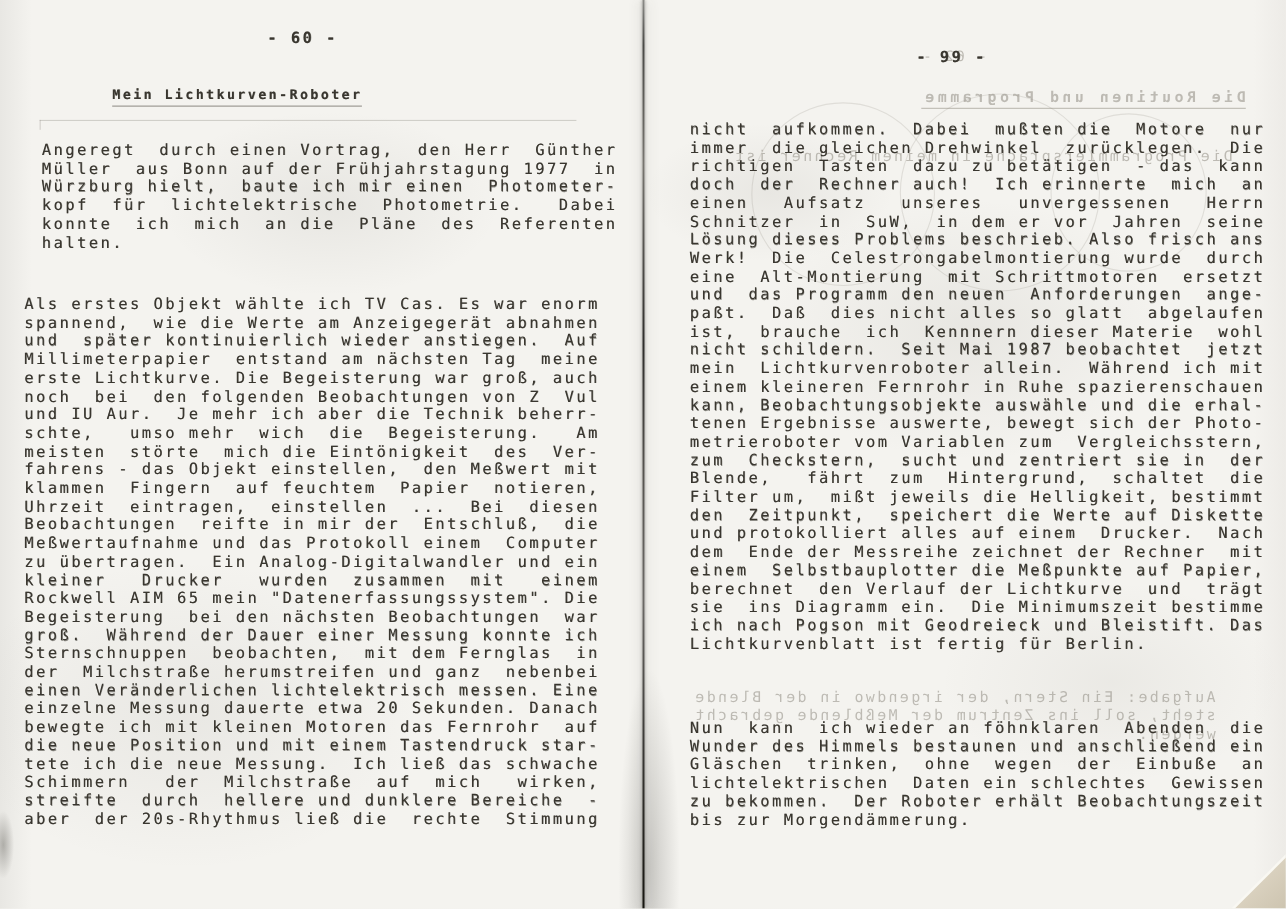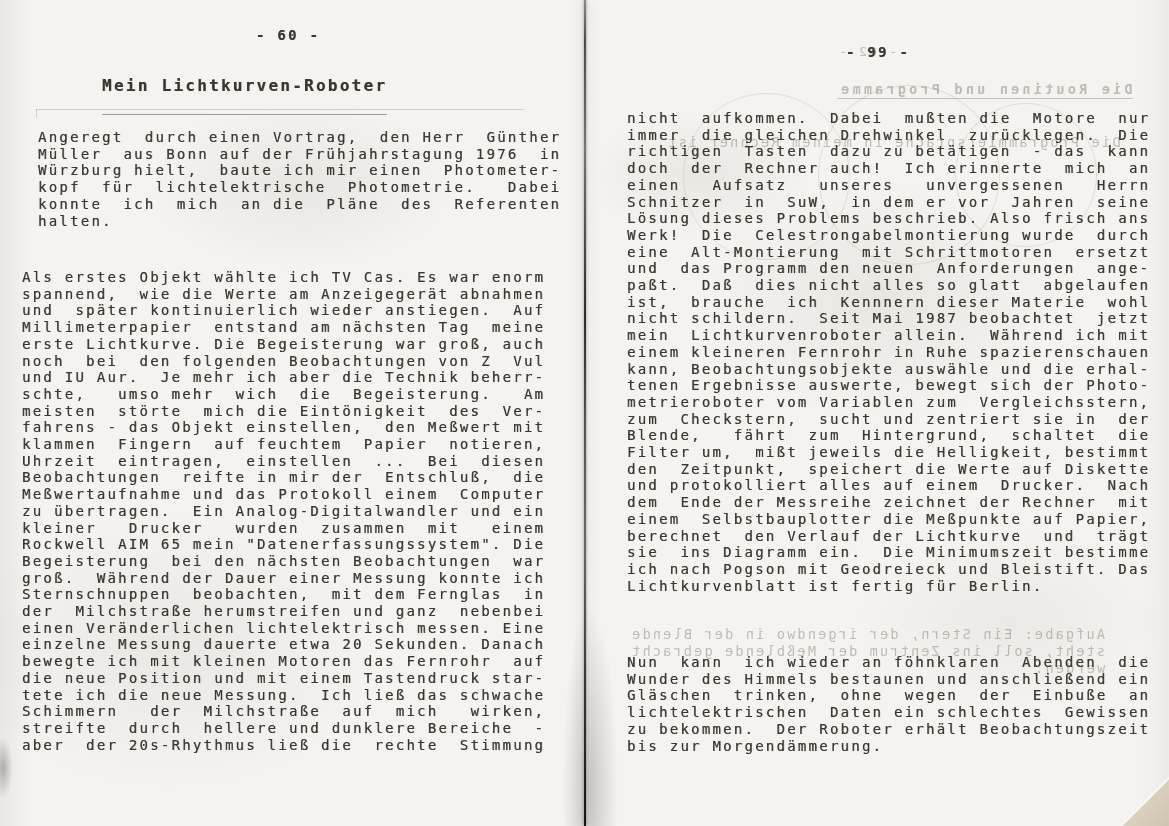--- a/index.html
+++ b/index.html
@@ -17,24 +17,24 @@
       linear-gradient(90deg,#e8e7e3 0%,#f4f3ef 2.5%,#f4f3ef 97.5%,#edebe7 100%),
       #f3f2ee;
   }
   .layer{position:absolute;left:0;top:0;width:100%;height:100%;}
   .typewriter{
     position:absolute;white-space:pre;
     font-family:"DejaVu Sans Mono","Liberation Mono",monospace;
     font-size:14px;letter-spacing:2.25px;line-height:16.7px;
     color:#39362f;text-shadow:.4px .3px .6px rgba(57,54,47,.55);
   }
-  .pagenum{font-weight:bold;margin-left:13px;}
+  .pagenum{font-weight:bold;}
   .title{
-    font-weight:bold;font-size:16px;display:inline-block;
-    border-bottom:1.6px solid rgba(57,54,47,.45);padding-bottom:20px;
+    font-weight:bold;font-size:12px;display:inline-block;
+    border-bottom:1.6px solid rgba(57,54,47,.45);padding-bottom:2px;
   }
   
   .gutter{
     position:absolute;left:584px;top:0;width:2px;height:826px;
     background:linear-gradient(to bottom,
       #8a8a86 0%,#4a4a46 5%,#77756f 18%,#2e2d2a 38%,#56544f 52%,
       #6b6965 66%,#3a3935 82%,#16150f 100%);
     box-shadow:0 0 3px rgba(60,58,52,.55),
                -4px 0 9px rgba(80,78,70,.18),
                 4px 0 10px rgba(80,78,70,.16);
@@ -75,21 +75,21 @@
 
   <div class="layer">
     <div class="typewriter pagenum" style="left:243px;top:27px">- 60 -</div>
     <div class="typewriter" style="left:38px;top:61px">
       <span class="title">Mein Lichtkurven-Roboter</span>
     </div>
 
     <div class="figure-line" style="left:36px;top:109px;width:488px;height:1px"></div>
     <div class="figure-line" style="left:36px;top:109px;width:1px;height:9px"></div>
     <div class="typewriter" style="left:38px;top:129px">Angeregt  durch einen Vortrag,  den Herr  Günther
-Müller  aus Bonn auf der Frühjahrstagung 1976  in
+Müller  aus Bonn auf der Frühjahrstagung 1977  in
 Würzburg hielt,  baute ich mir einen  Photometer-
 kopf  für  lichtelektrische  Photometrie.   Dabei
 konnte  ich  mich  an die  Pläne  des  Referenten
 halten.</div>
     <div class="typewriter" style="left:22px;top:269px">Als erstes Objekt wählte ich TV Cas. Es war enorm
 spannend,  wie die Werte am Anzeigegerät abnahmen
 und  später kontinuierlich wieder anstiegen.  Auf
 Millimeterpapier  entstand am nächsten Tag  meine
 erste Lichtkurve. Die Begeisterung war groß, auch
 noch  bei  den folgenden Beobachtungen von Z  Vul

